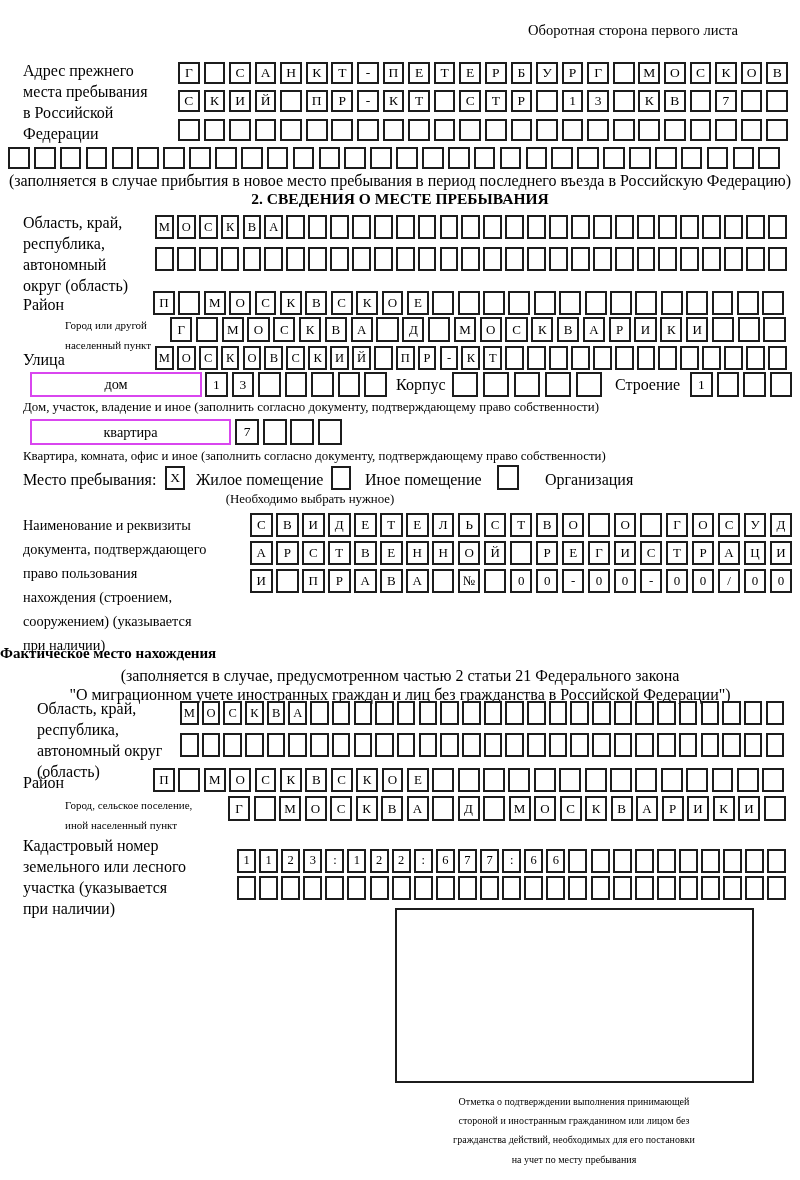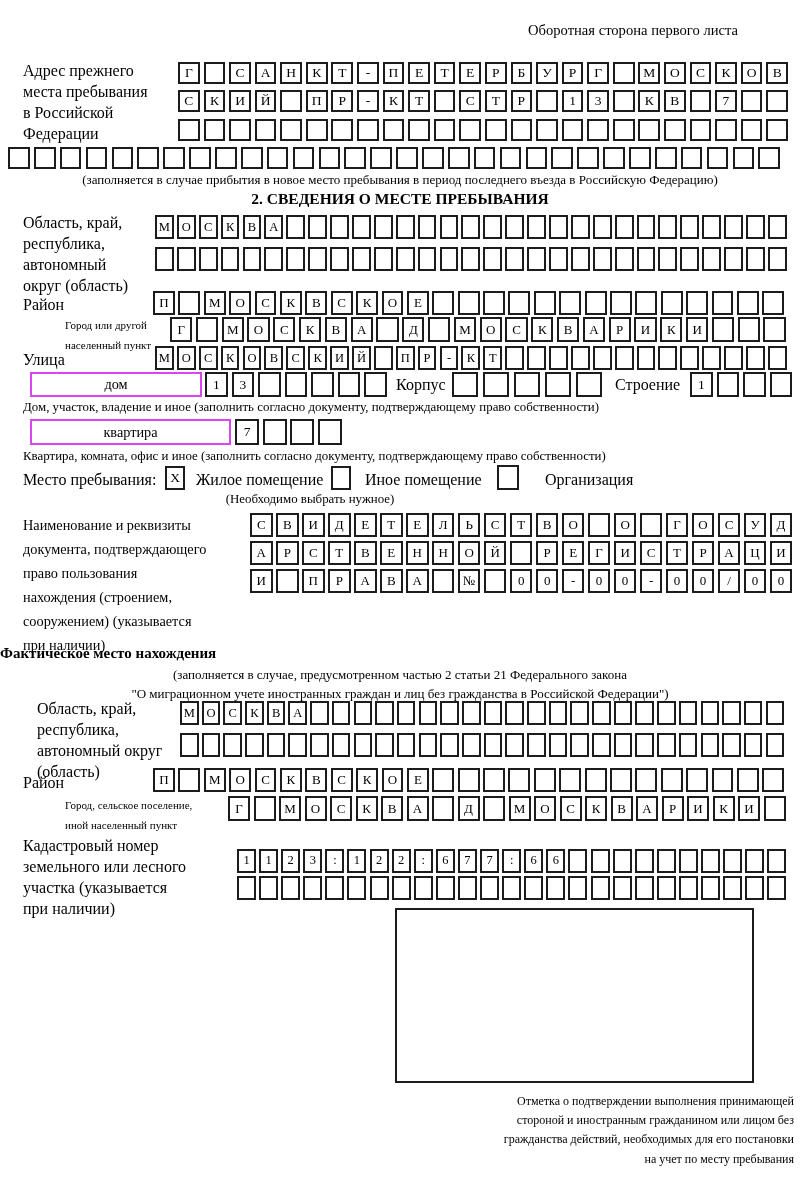--- a/index.html
+++ b/index.html
@@ -2,32 +2,32 @@
 <html><head>
 <meta charset="utf-8">
 <style>
   html,body{margin:0;padding:0;background:#fff;}
   #page{position:relative;width:800px;height:1180px;background:#ffffff;color:#000;
         font-family:"Liberation Serif",serif;overflow:hidden;}
   .abs{position:absolute;}
   .lbl{font-size:16px;line-height:21px;}
   .lbl2{font-size:11px;line-height:20px;margin-left:42px;}
   .cap{font-size:12.9px;}
-  .capc{font-size:13px;text-align:center;width:800px;left:0;}
+  .capc{font-size:16px;text-align:center;width:800px;left:0;}
   .sect-title{font-weight:bold;font-size:15.5px;text-align:center;width:800px;left:0;}
   .cellrow{display:flex;gap:var(--g,4px);}
   .cell{flex:none;width:var(--w,21px);height:var(--h,23px);border:2px solid #1c1c1c;
         box-sizing:border-box;display:flex;align-items:center;justify-content:center;
         font-size:var(--f,13px);font-family:"Liberation Serif",serif;background:#fff;}
   .fieldbox{border:2px solid #d946ef;box-sizing:border-box;display:flex;align-items:center;
         justify-content:center;font-size:14.3px;background:#fff;}
   .cb{border:2px solid #1c1c1c;box-sizing:border-box;display:flex;align-items:center;
         justify-content:center;font-size:13.5px;background:#fff;}
   .stamp-box{border:2px solid #1c1c1c;box-sizing:border-box;background:#fff;}
-  .stampcap{font-size:12px;line-height:19.2px;text-align:right;}
+  .stampcap{font-size:10px;line-height:19.2px;text-align:center;}
 </style>
 </head>
 <body>
 
 <div id="page">
 
   <div class="abs" style="top:22px;right:62px;font-size:14.6px;">Оборотная сторона первого листа</div>
 
   <div class="abs lbl" style="left:23px;top:60px;width:150px;">
     <div>Адрес прежнего</div>

